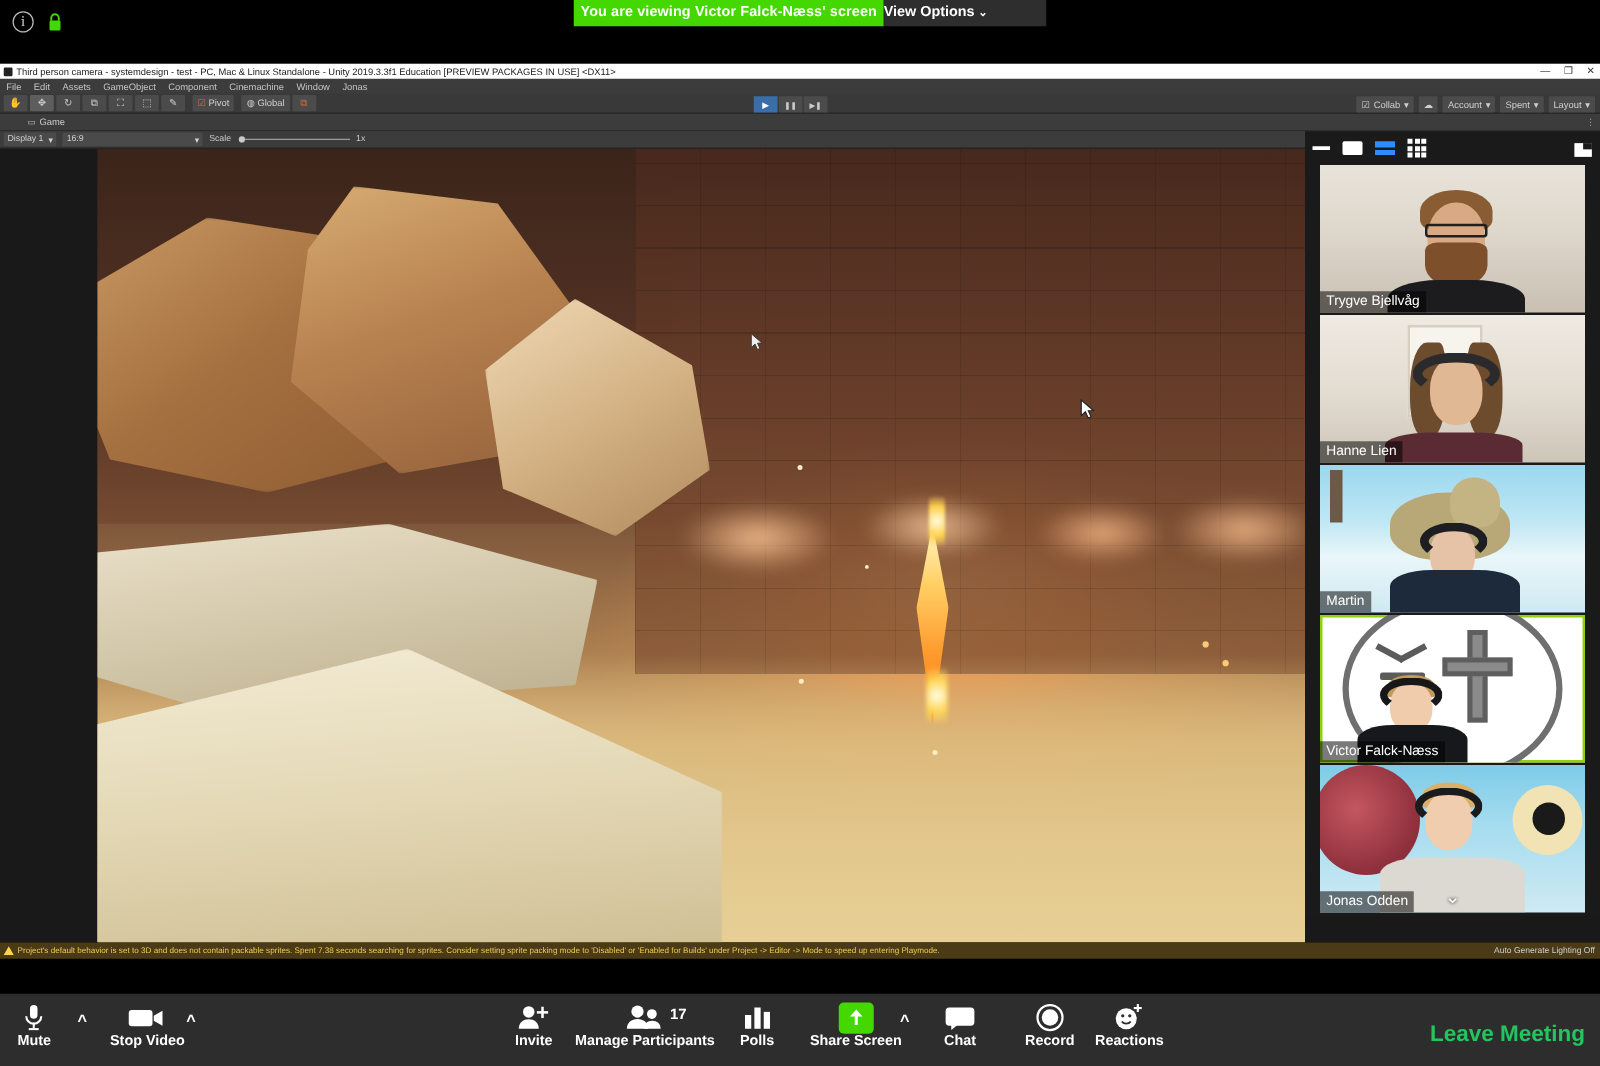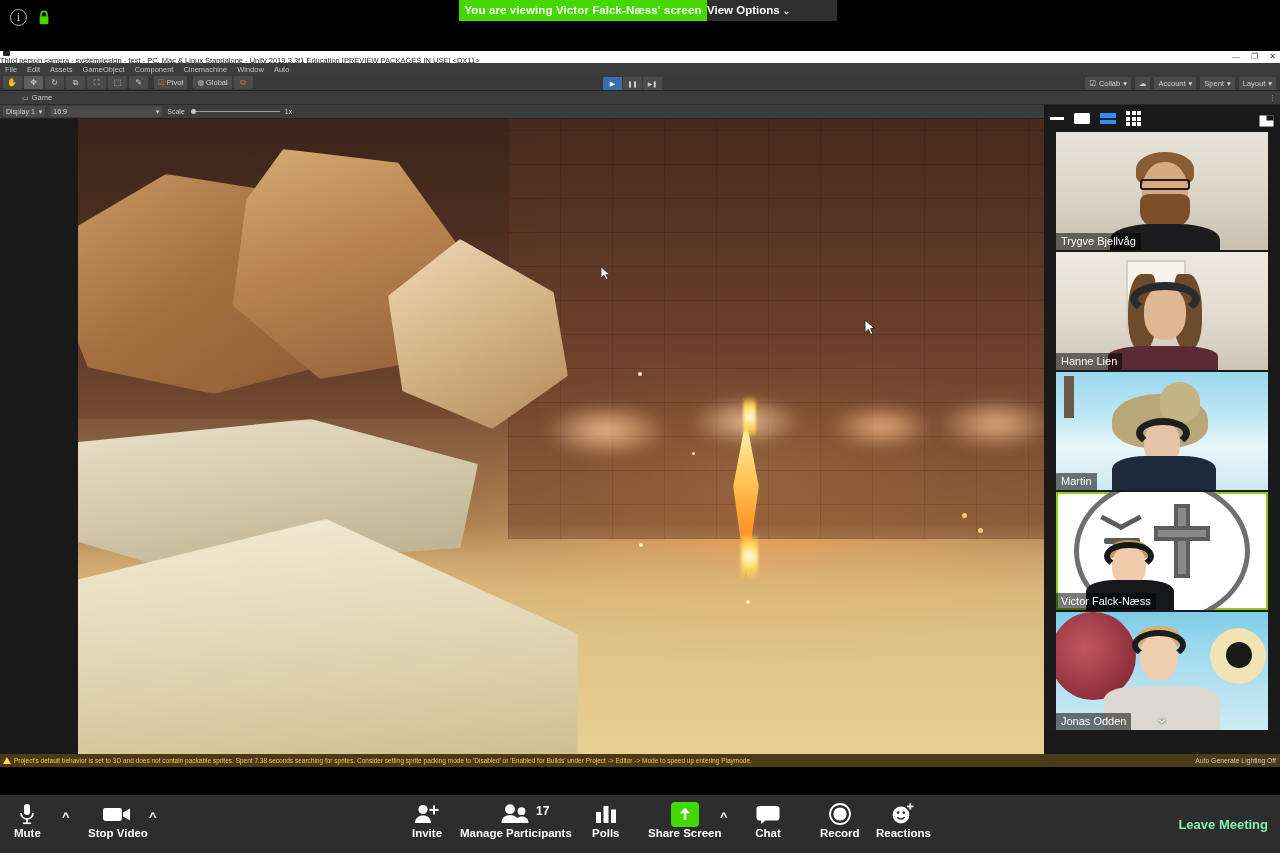--- a/index.html
+++ b/index.html
@@ -38,21 +38,21 @@
   }
   .view-options .caret { font-size: 9px; margin-left: 3px; }
 
   
   .unity-win {
     position: absolute; left: 0; top: 51px; width: 1280px; height: 702px;
     background: #383838;
   }
   .unity-titlebar {
     position: relative; height: 12px; background: #ffffff;
-    display: flex; align-items: flex-start; flex-direction: column;
+    display: flex; align-items: center;
   }
   .unity-titlebar .u-logo {
     width: 7px; height: 7px; background: #222; border-radius: 1px; margin: 0 3px 0 3px;
   }
   .unity-titlebar .u-title {
     font-size: 7.5px; color: #1c1c1c; white-space: nowrap; overflow: hidden;
   }
   .win-ctrls { position: absolute; right: 4px; top: 0; display: flex; gap: 11px;
                height: 12px; align-items: center; }
   .win-ctrls span { font-size: 8px; color: #3a3a3a; line-height: 8px; }
@@ -362,21 +362,21 @@
   }
   .badge-count {
     position: absolute; font-size: 12px; font-weight: bold; color: #ffffff;
   }
   .share-box {
     width: 28px; height: 25px; background: #44d800; border-radius: 4px;
     display: flex; align-items: center; justify-content: center;
   }
   .leave-meeting {
     position: absolute; right: 12px; top: 22px;
-    color: #86efac; font-size: 13px; font-weight: bold;
+    color: #22c55e; font-size: 18px; font-weight: bold;
   }
 </style>
 </head>
 <body>
 
 <div id="root">
 
   <div class="zoom-topbar">
     <div class="tb-icon-info">i</div>
     <div class="tb-icon-lock">
@@ -404,21 +404,21 @@
     </div>
 
     <div class="unity-menubar">
       <span>File</span>
       <span>Edit</span>
       <span>Assets</span>
       <span>GameObject</span>
       <span>Component</span>
       <span>Cinemachine</span>
       <span>Window</span>
-      <span>Auto</span>
+      <span>Jonas</span>
     </div>
 
     <div class="unity-toolbar">
       <div class="tool-btn">✋</div>
       <div class="tool-btn sel">✥</div>
       <div class="tool-btn">↻</div>
       <div class="tool-btn">⧉</div>
       <div class="tool-btn">⛶</div>
       <div class="tool-btn">⬚</div>
       <div class="tool-btn">✎</div>

